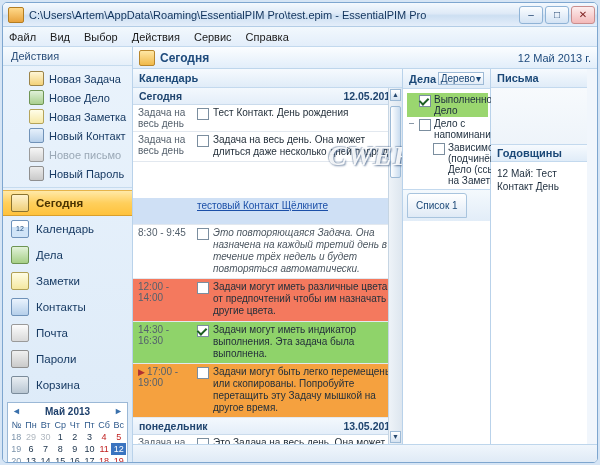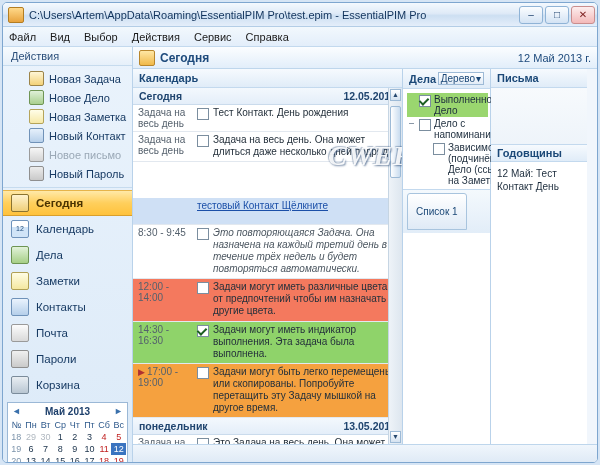--- a/index.html
+++ b/index.html
@@ -334,21 +334,21 @@
     background: linear-gradient(to bottom,#f4f9fd,#e2edf8);
     padding: 3px 4px;
     font-size: 10px;
     color: #1b4877;
     display: flex;
     align-items: center;
   }
   .tab-box {
     border: 1px solid #a8c4de;
     background: linear-gradient(to bottom,#ffffff,#dfeaf6);
-    padding: 12px 8px;
+    padding: 6px 8px;
     border-radius: 3px 3px 0 0;
     text-align: center;
   }
   .mini-combo {
     font-weight: normal;
     font-size: 10px;
     border: 1px solid #9dbad6;
     background: linear-gradient(to bottom,#ffffff,#e2ecf7);
     padding: 0 2px;
     display: flex; align-items: center; gap: 1px;

